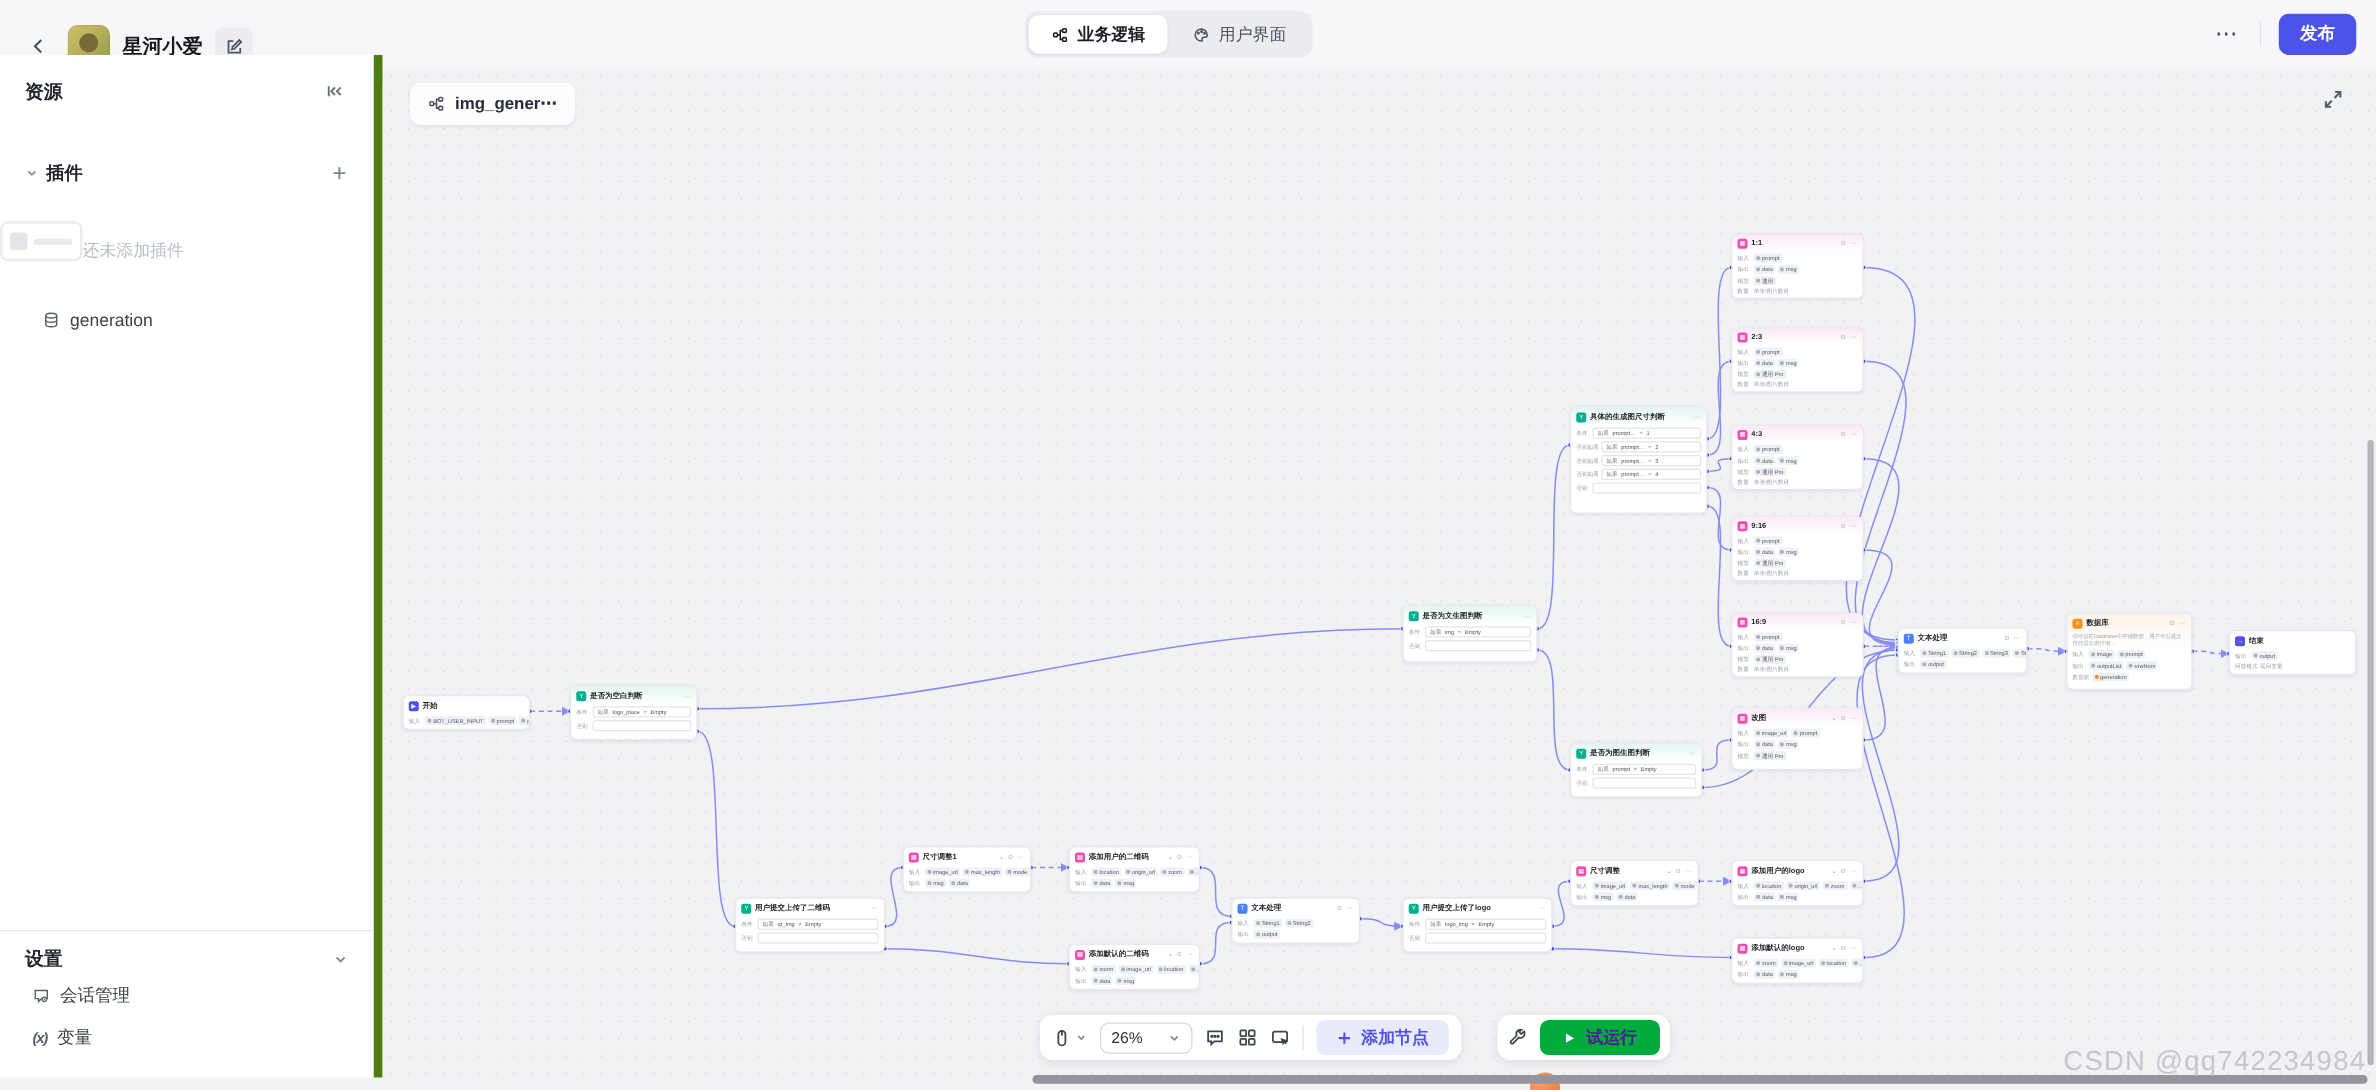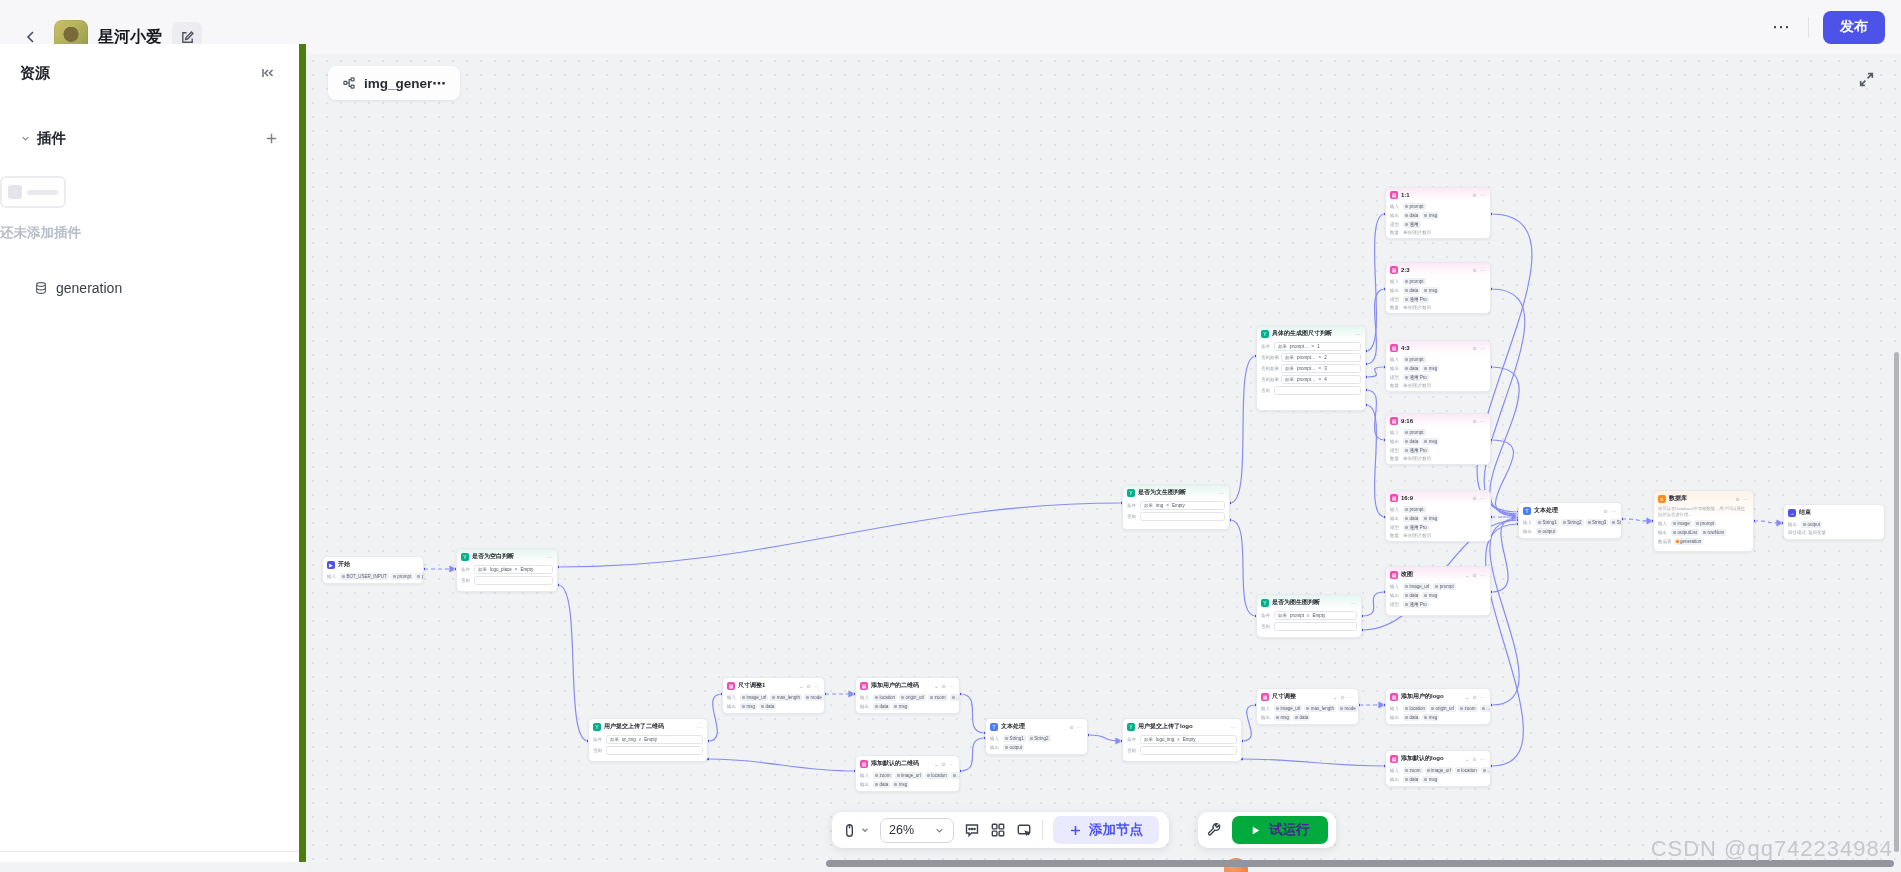--- a/index.html
+++ b/index.html
@@ -29,21 +29,21 @@
   .sb-title { font-size:15px; font-weight:bold; color:#22242b; }
   .sb-sections { flex:1; display:flex; flex-direction:column; overflow:hidden; }
   .sb-sec { margin-top:18px; }
   .sec-head { display:flex; align-items:center; padding:0 20px; height:24px; }
   .sec-chev { color:#868b96; margin-right:6px; display:flex; }
   .sec-title { font-size:14.5px; font-weight:bold; color:#24262d; flex:1; }
   .sec-plus { color:#7d828d; cursor:pointer; display:flex; }
   .sb-item { display:flex; align-items:center; gap:8px; height:30px; margin:3px 8px; padding:0 12px 0 26px; border-radius:6px; font-size:14px; color:#3c404a; cursor:pointer; }
   .sb-item.selected { background:#ebedf1; color:#1e2026; }
   .sb-item .ic { color:#5a5f6a; }
-  .sb-empty { display:flex; flex-direction:column; padding:26px 0 10px 0;font-weight:bold; }
+  .sb-empty { display:flex; flex-direction:row; align-items:center; padding:26px 0 10px 0; }
   .empty-card { width:66px; height:32px; border:2px solid #ececf0; border-radius:6px; display:flex; align-items:center; gap:5px; padding:0 6px; }
   .empty-card .sq { width:14px; height:14px; background:#e4e5ea; border-radius:3px; }
   .empty-card .ln { flex:1; height:5px; background:#e9eaee; border-radius:3px; }
   .sb-empty-text { margin-top:16px; font-size:13.5px; color:#b9bdc7; }
   .sb-divider { height:1px; background:#e7e8ed; margin:10px 0 0 0; }
   .sb-settings { padding:10px 0 4px 0; }
   .var-ic { font-size:12px; font-style:italic; font-weight:bold; color:#5a5f6a; letter-spacing:-1px; }
 
   
   .canvas { position:absolute; left:306px; top:54px; width:1595px; height:818px; background:#f1f2f4; border-radius:14px 0 0 0; overflow:hidden;
@@ -101,20 +101,40 @@
     <div class="app-icon"></div>
     <div class="app-title">星河小爱</div>
     <div class="iconbtn boxed">
       <svg class="ic" width="15" height="15" viewBox="0 0 16 16" fill="none" stroke="currentColor" stroke-width="1.5">
           <path d="M13 9v4H3V3h4"></path>
           <path d="M12.2 2.2l1.6 1.6L8 9.6 5.9 10.1 6.4 8z"></path>
         </svg>
     </div>
   </div>
 
+  <div class="tabs">
+    <div class="tab active">
+      <svg class="ic" width="14" height="14" viewBox="0 0 16 16" fill="none" stroke="currentColor" stroke-width="1.4">
+          <rect x="2.2" y="6.2" width="3.4" height="3.4" rx="0.8"></rect>
+          <rect x="10.4" y="2.2" width="3.4" height="3.4" rx="0.8"></rect>
+          <rect x="10.4" y="10.4" width="3.4" height="3.4" rx="0.8"></rect>
+          <path d="M5.6 8h2.6M8.2 8V4h2.2M8.2 8v4h2.2"></path>
+        </svg>
+      <span>业务逻辑</span>
+    </div>
+    <div class="tab">
+      <svg class="ic" width="14" height="14" viewBox="0 0 16 16" fill="none" stroke="currentColor" stroke-width="1.4">
+          <path d="M8 2.5a5.5 5.5 0 1 0 0 11c1 0 1.3-.7.9-1.4-.5-.9 0-2.1 1.5-2.1h1.3c1 0 1.8-.8 1.8-1.9A5.6 5.6 0 0 0 8 2.5z"></path>
+          <circle cx="5.4" cy="6.2" r="0.7" fill="currentColor"></circle>
+          <circle cx="8.4" cy="4.9" r="0.7" fill="currentColor"></circle>
+          <circle cx="11" cy="6.4" r="0.7" fill="currentColor"></circle>
+        </svg>
+      <span>用户界面</span>
+    </div>
+  </div>
 
   <div class="tb-right">
     <div class="iconbtn" style="font-size:18px; color:#3c3f45;">⋯</div>
     <div class="divider-v"></div>
     <button class="btn-publish">发布</button>
   </div>
 </div>
 
 <div class="sidebar">
   <div class="sb-head">
@@ -159,20 +179,46 @@
               <ellipse cx="8" cy="4" rx="5" ry="2.1"></ellipse>
               <path d="M3 4v8c0 1.2 2.2 2.1 5 2.1s5-.9 5-2.1V4"></path>
               <path d="M3 8c0 1.2 2.2 2.1 5 2.1S13 9.2 13 8"></path>
             </svg>
           </span>
           <span>generation</span>
         </div>
       </div>
     </div>
   <div class="sb-divider"></div>
+  <div class="sb-settings" id="sb-settings">
+      <div class="sec-head">
+        <span class="sec-title" style="font-size: 15px;">设置</span>
+        <span class="sec-plus">
+          <svg class="ic" width="13" height="13" viewBox="0 0 16 16" fill="none" stroke="currentColor" stroke-width="1.8">
+            <path d="M4 6l4 4 4-4"></path>
+          </svg>
+        </span>
+      </div>
+      <div class="sb-item" style="padding-left: 18px;">
+        <span style="color: rgb(90, 95, 106); display: flex;">
+          <svg class="ic" width="14" height="14" viewBox="0 0 16 16" fill="none" stroke="currentColor" stroke-width="1.3">
+            <path d="M2.5 2.8h11v7.4H8.2L5.5 12.8v-2.6H2.5z"></path>
+            <circle cx="10.8" cy="10.8" r="2" fill="#fff" stroke-width="1.2"></circle>
+            <circle cx="10.8" cy="10.8" r="0.7" fill="currentColor" stroke="none"></circle>
+          </svg>
+        </span>
+        <span>会话管理</span>
+      </div>
+      <div class="sb-item" style="padding-left: 18px;">
+        <span style="color: rgb(90, 95, 106); display: flex;">
+          <span class="var-ic">(x)</span>
+        </span>
+        <span>变量</span>
+      </div>
+    </div>
 </div>
 
 <div class="canvas">
   <svg class="edges" id="edges">
     <defs>
       <marker id="arr" markerWidth="7" markerHeight="7" refX="5.5" refY="3" orient="auto">
           <path d="M0 0 L6 3 L0 6 z" fill="#868cf1"></path>
         </marker>
     </defs>
   <path d="M118 515 C 143 515, 125 515, 150 515" fill="none" stroke="#868cf1" stroke-width="1.2" stroke-dasharray="4 3" marker-end="url(#arr)"></path>

